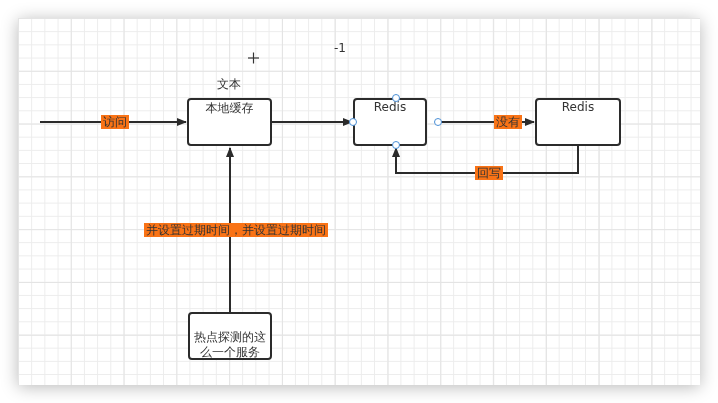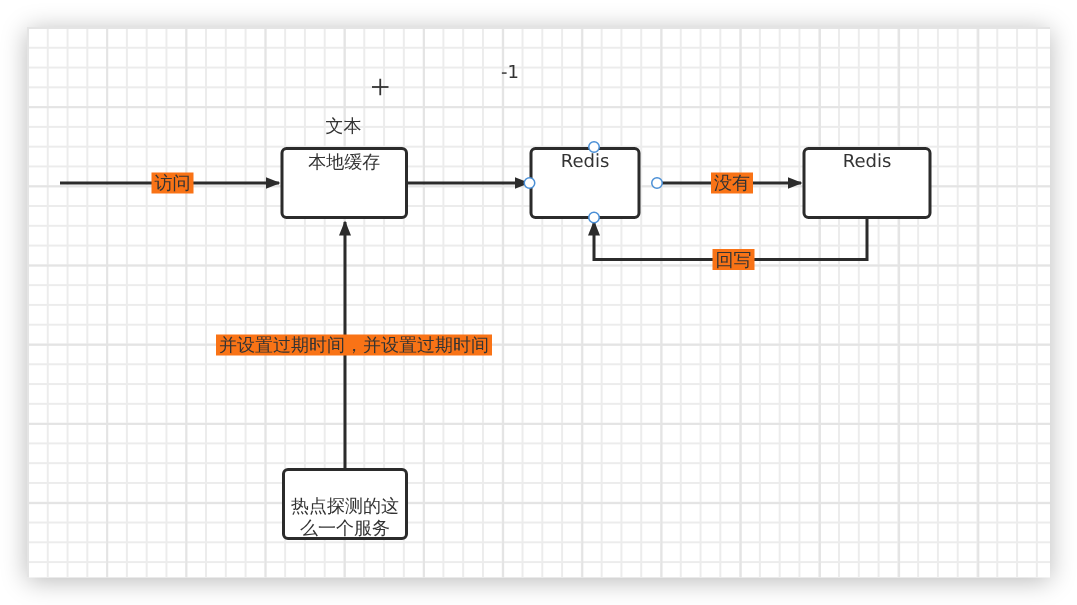--- a/index.html
+++ b/index.html
@@ -133,18 +133,18 @@
 <div class="node" id="node-hotspot" style="left:188px; top:312px; width:84px; height:48px;">
   <span style="white-space:normal; word-break:break-all;">热点探测的这么一个服务</span>
 </div>
 
 <div class="handle" style="left:392px; top:94px;"></div>
 <div class="handle" style="left:349px; top:118px;"></div>
 <div class="handle" style="left:434px; top:118px;"></div>
 <div class="handle" style="left:392px; top:141px;"></div>
 
 <div class="label" style="left:101px; top:115px;">访问</div>
-<div class="label" style="left:474px; top:115px;">没有</div>
+<div class="label" style="left:494px; top:115px;">没有</div>
 <div class="label" style="left:475px; top:166px;">回写</div>
 <div class="label" style="left:144px; top:223px;">并设置过期时间，并设置过期时间</div>
 
 <div class="free-text" style="left:217px; top:76px;text-align:center;">文本</div>
 <div class="free-text" style="left:334px; top:41px;">-1</div>
 
 </body></html>

